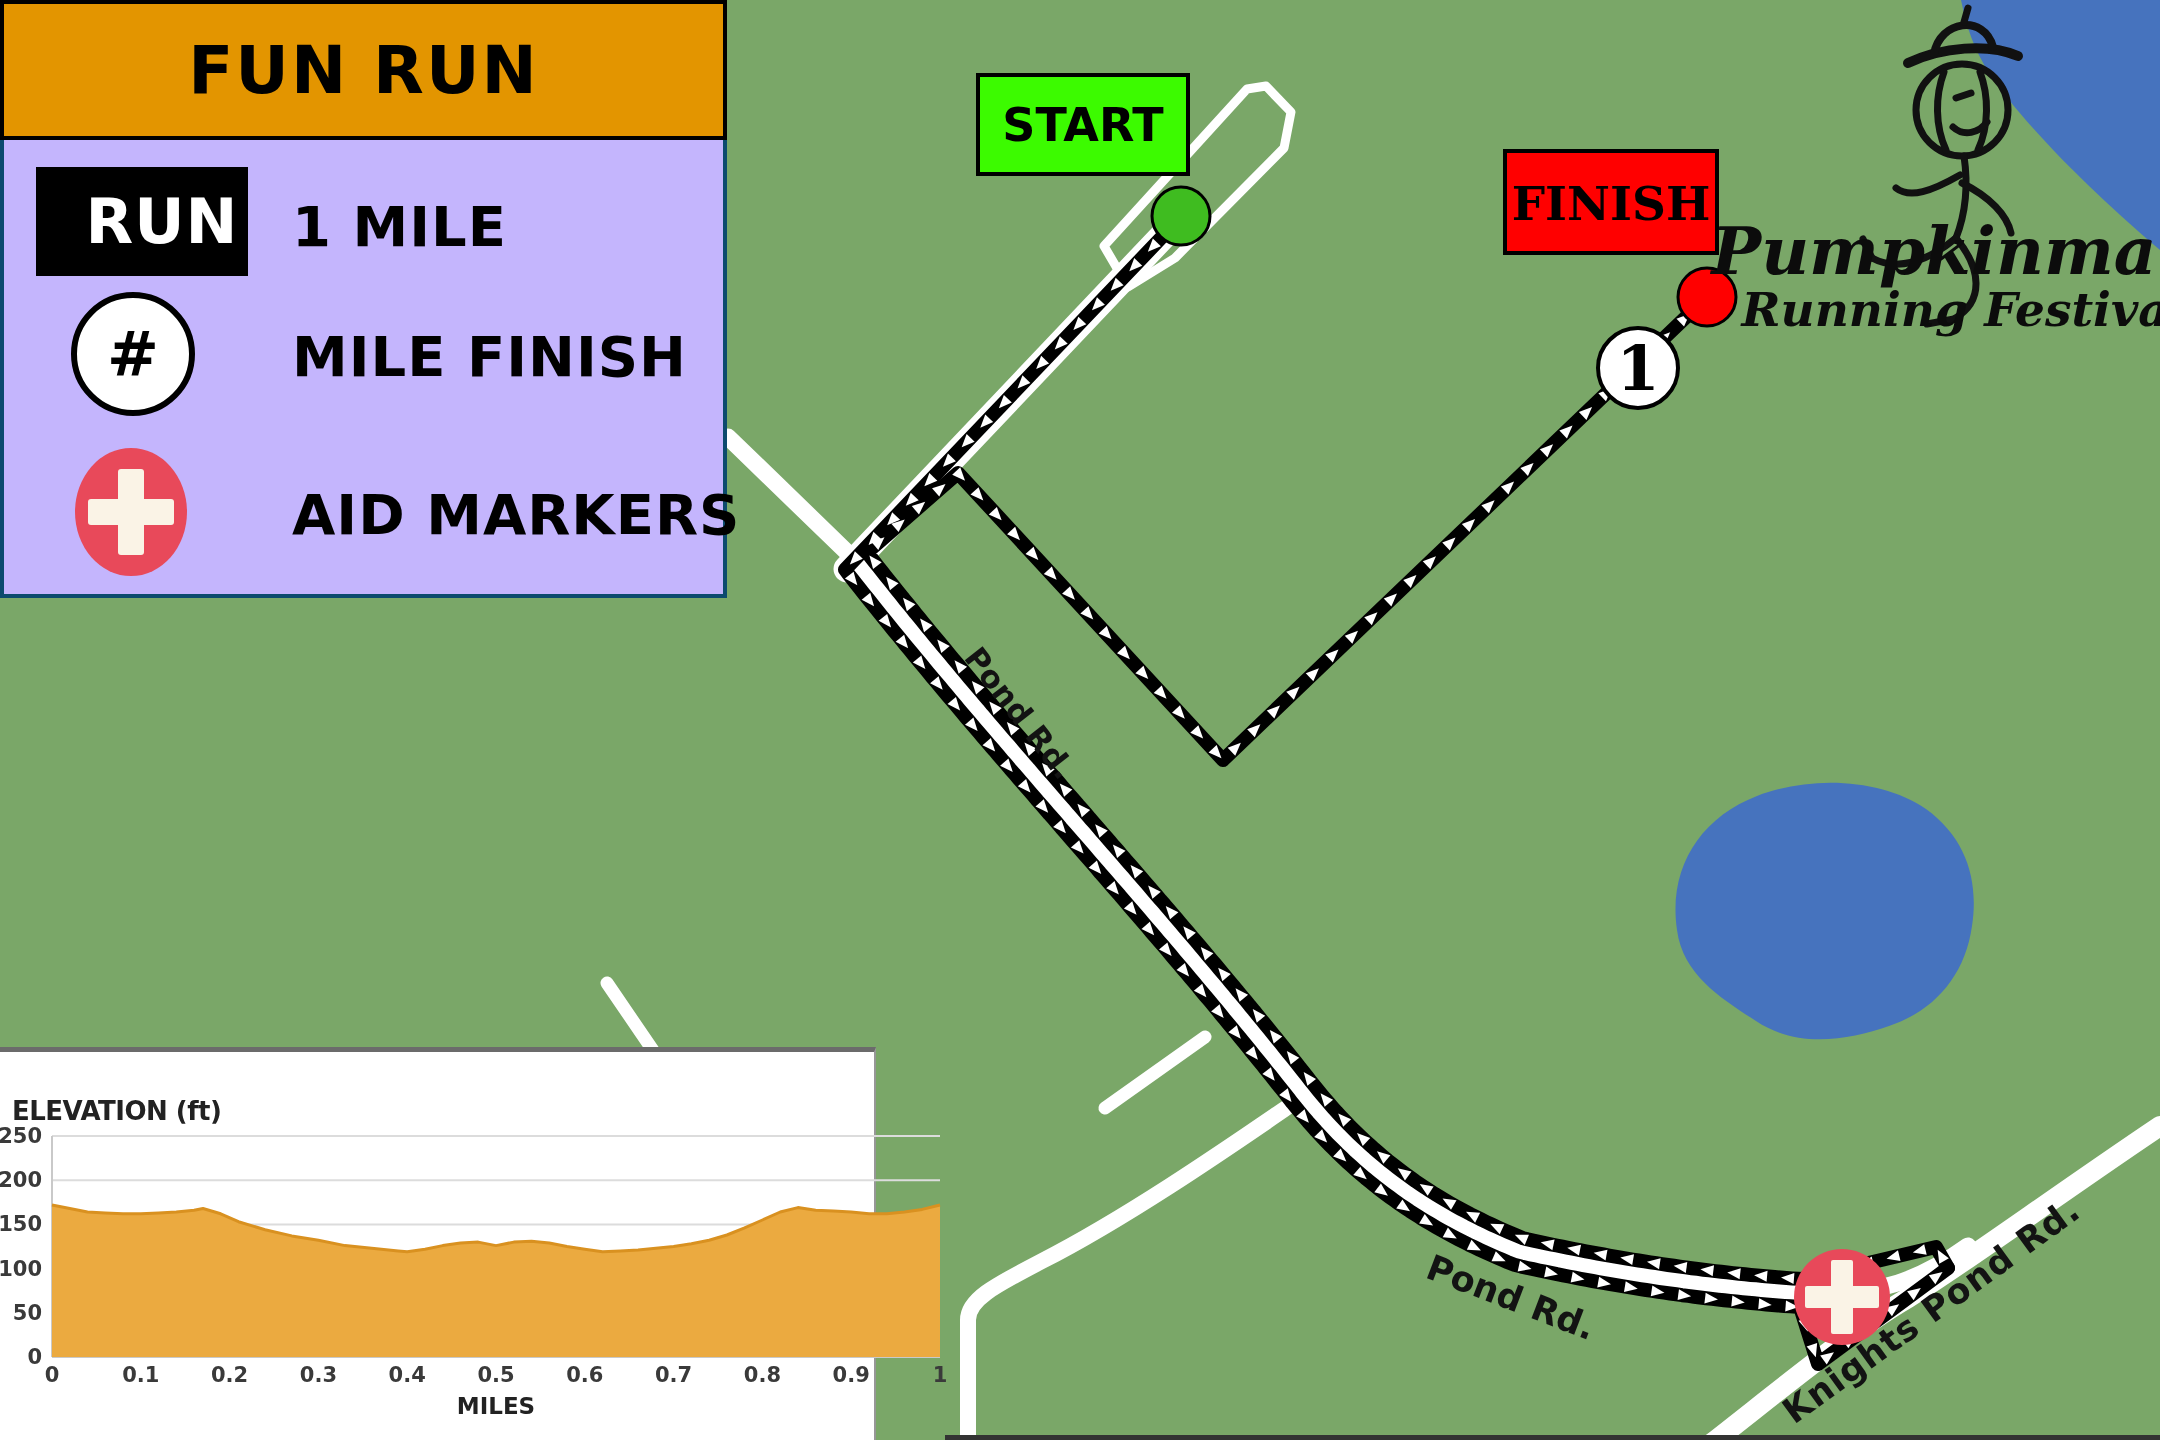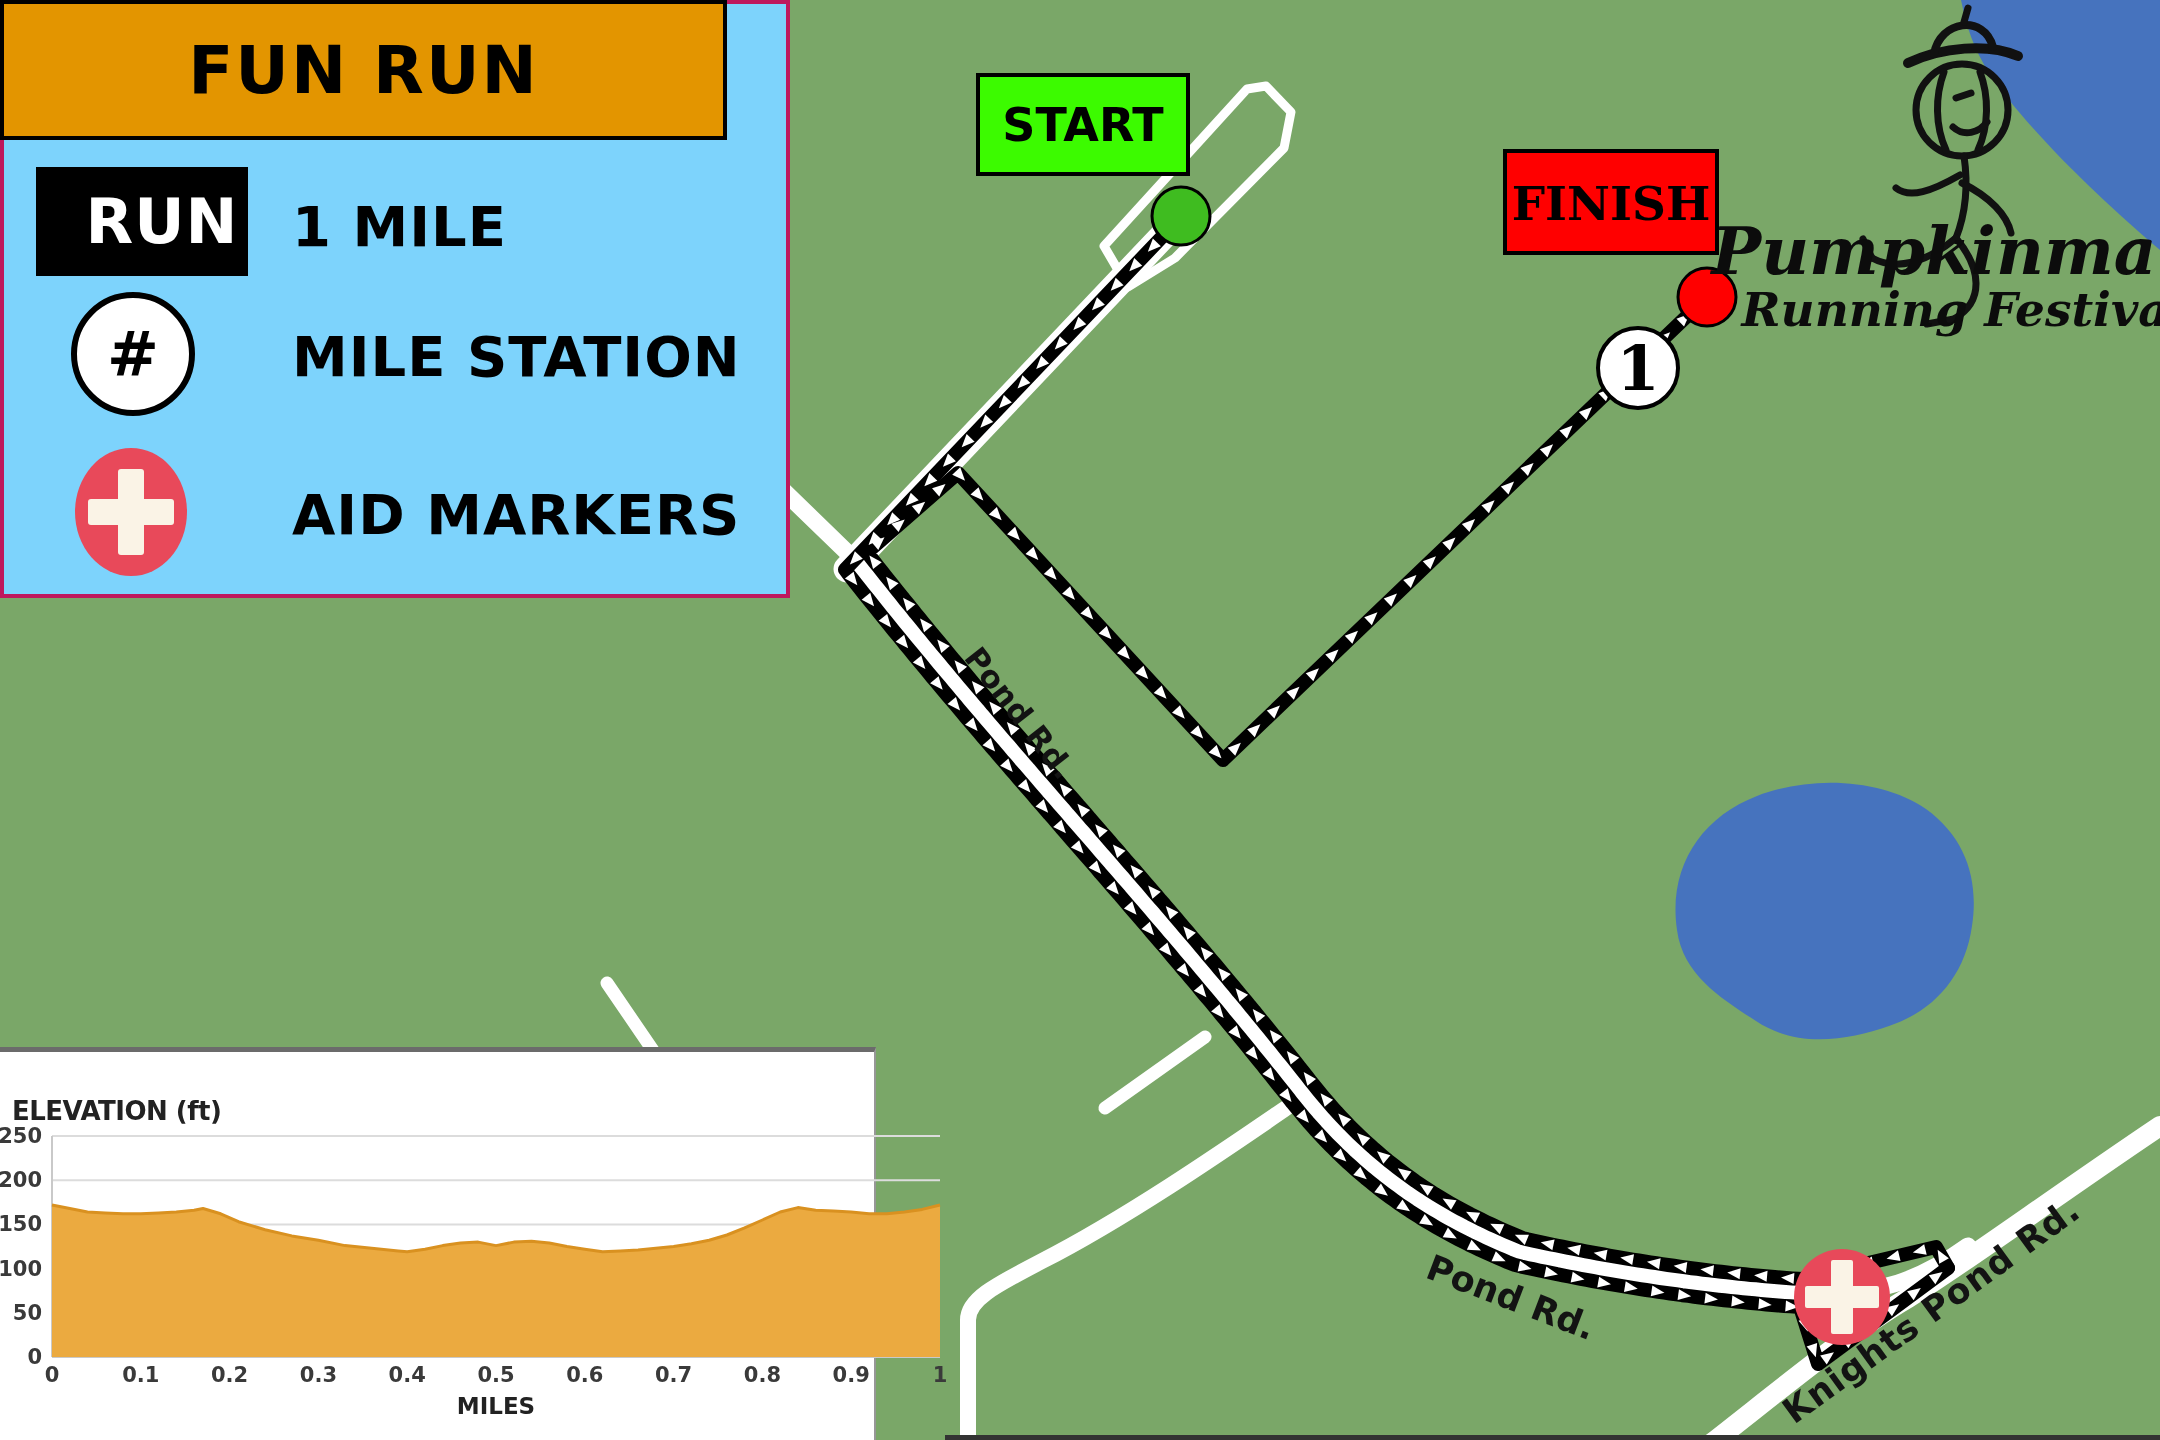--- a/index.html
+++ b/index.html
@@ -8,22 +8,22 @@
     --start-dot:#3fbc20; --finish-red:#ff0000; --aid-red:#e8495a;
     --aid-cream:#faf3e6; --chart-fill:#ebaa40; --chart-line:#d99120;
   }
   *{margin:0;padding:0;box-sizing:border-box;}
   html,body{width:2160px;height:1440px;overflow:hidden;background:#fff;
     font-family:"DejaVu Sans","Liberation Sans",sans-serif;}
   #stage{position:relative;width:2160px;height:1440px;}
   #map-svg{position:absolute;left:0;top:0;}
 
   
-  .legend{position:absolute;left:0;top:0;width:790px;height:598px;
-    background:#7dd3fc;border:4px solid #be185d;}
+  .legend{position:absolute;left:0;top:0;width:727px;height:598px;
+    background:#c4b5fd;border:4px solid #0c4a6e;}
   .legend-header{position:absolute;left:-4px;top:-4px;width:727px;height:140px;
     background:var(--header-orange);border:4px solid #000;
     display:flex;align-items:center;justify-content:center;}
   .legend-title{font-size:66px;font-weight:bold;color:#000;letter-spacing:2px;}
   .legend-row-label{position:absolute;left:288px;transform:translateY(-50%);
     font-size:56px;font-weight:bold;color:#000;letter-spacing:1px;white-space:nowrap;}
   .run-badge{position:absolute;left:32px;top:163px;width:212px;height:109px;background:#000;
     display:flex;align-items:center;justify-content:center;padding-left:40px;}
   .run-badge span{color:#fff;font-size:62px;font-weight:bold;letter-spacing:1px;}
   .mile-badge{position:absolute;left:67px;top:288px;width:124px;height:124px;border:6px solid #000;
@@ -304,21 +304,21 @@
     <div class="legend-header">
       <span class="legend-title">FUN RUN</span>
     </div>
     <div class="run-badge">
       <span>RUN</span>
     </div>
     <div class="legend-row-label" style="top:222px">1 MILE</div>
     <div class="mile-badge">
       <span>#</span>
     </div>
-    <div class="legend-row-label" style="top:352px">MILE STATION</div>
+    <div class="legend-row-label" style="top:352px">MILE FINISH</div>
     <div class="aid-badge">
       <div class="v"></div>
       <div class="h"></div>
     </div>
     <div class="legend-row-label" style="top:510px">AID MARKERS</div>
   </div>
 
   <div class="elev-panel">
     <svg id="elev-chart" width="951" height="388" viewBox="0 0 951 388" xmlns="http://www.w3.org/2000/svg">
       <text class="chart-title" x="12" y="68" font-size="26" font-weight="bold" fill="#222" letter-spacing="-0.5">ELEVATION (ft)</text>

